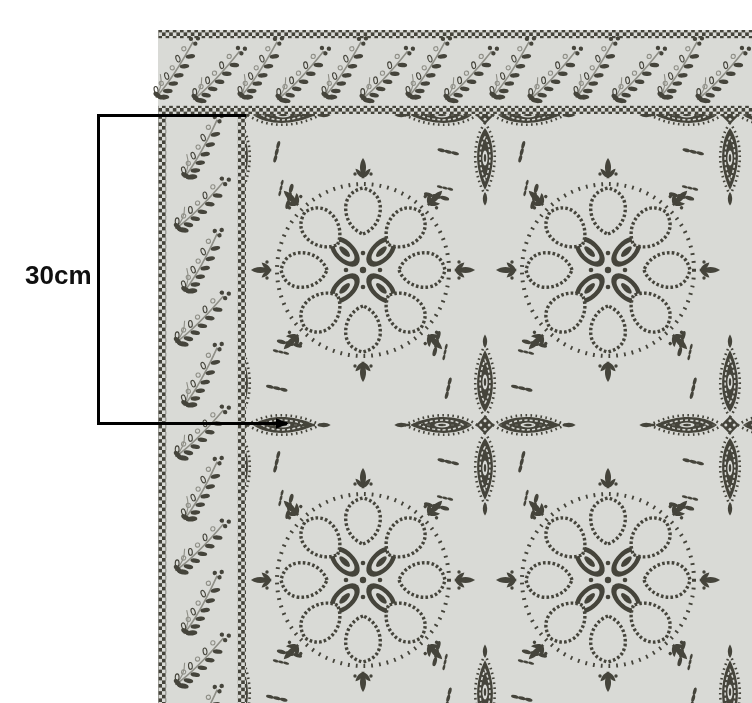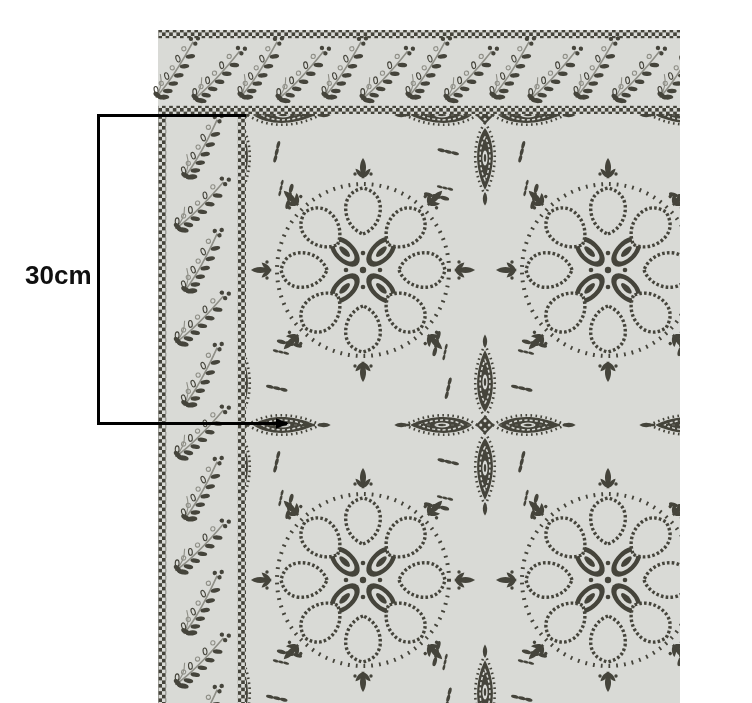--- a/index.html
+++ b/index.html
@@ -1,16 +1,16 @@
 <!DOCTYPE html>
 <html><head>
 <meta charset="utf-8">
 <style>
   html,body{margin:0;padding:0;background:#fff;}
-  .stage{position:relative;width:680px;height:703px;background:#fff;overflow:hidden;
+  .stage{position:relative;width:752px;height:703px;background:#fff;overflow:hidden;
          font-family:"Liberation Sans",sans-serif;}
   .fabric-svg{position:absolute;left:0;top:0;}
   .measure-label{position:absolute;left:25px;top:260px;font-size:26px;font-weight:700;
                  color:#101010;letter-spacing:0;}
 </style>
 </head>
 <body style="background: rgb(255, 255, 255);">
 
 <div class="stage">
   <svg id="fabric-svg" class="fabric-svg" width="752" height="703" viewBox="0 0 752 703">

